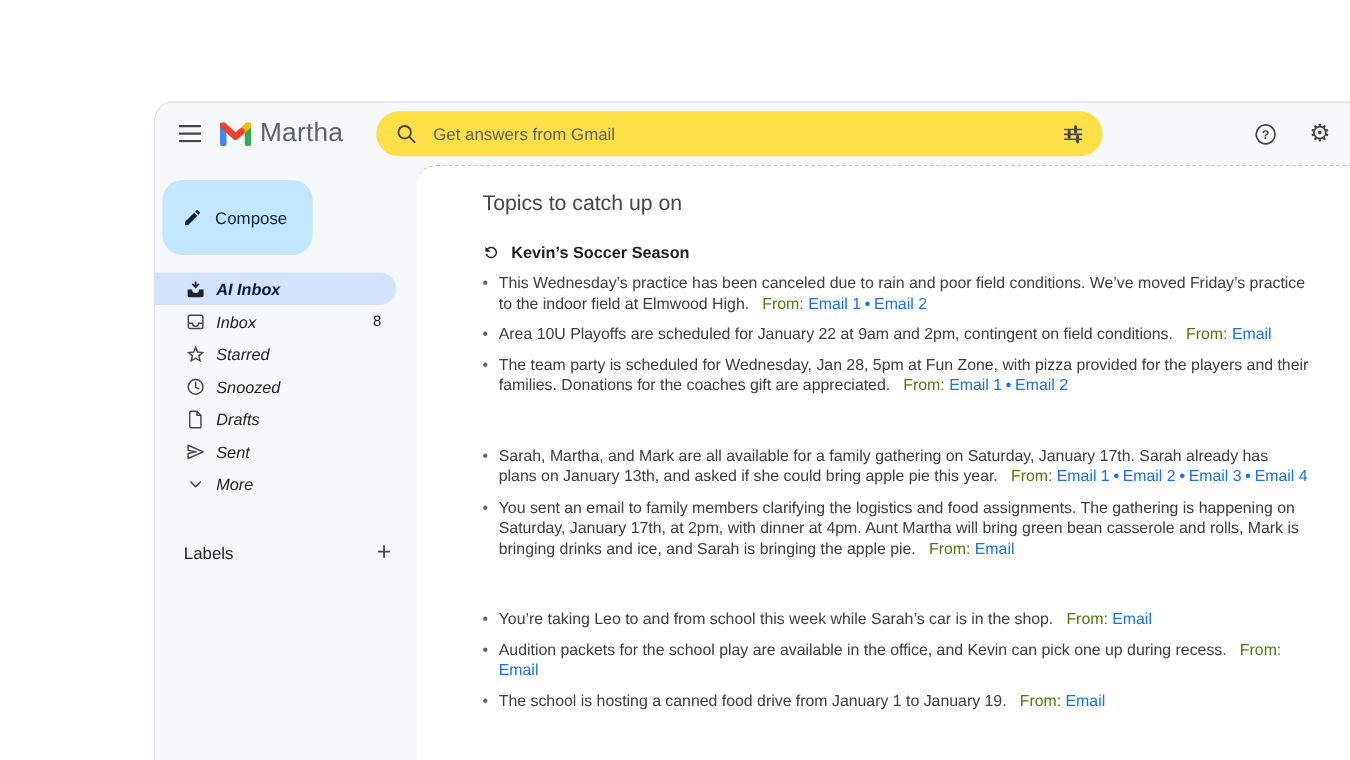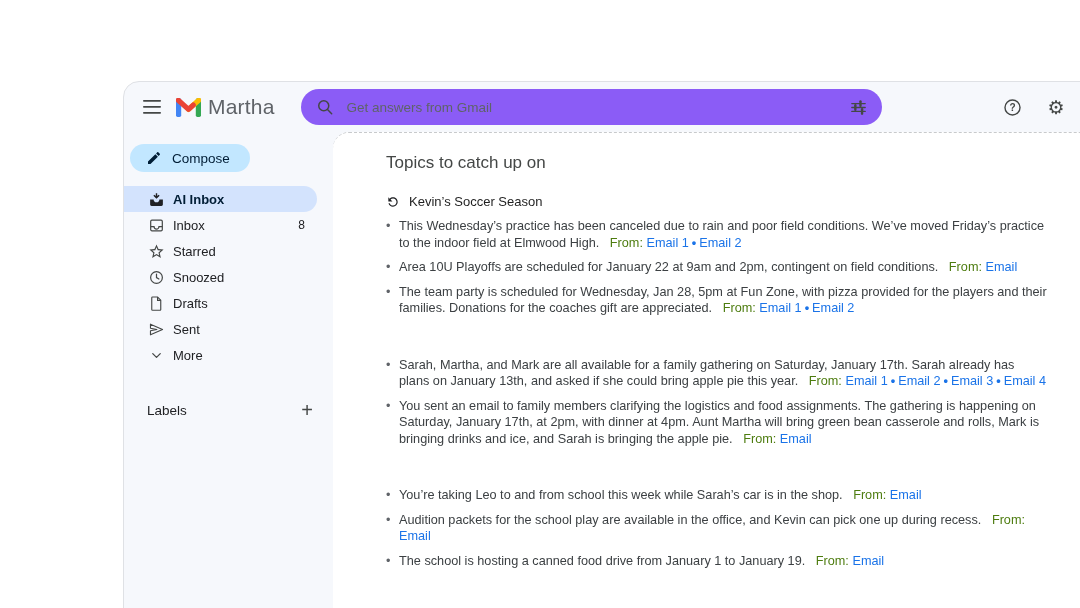--- a/index.html
+++ b/index.html
@@ -5,56 +5,56 @@
   html,body{margin:0;padding:0;background:#ffffff;width:1080px;height:608px;overflow:hidden;
     font-family:"Liberation Sans","DejaVu Sans",sans-serif;-webkit-font-smoothing:antialiased;}
   .window{position:absolute;left:123px;top:81px;width:961px;height:531px;
     background:#f6f8fc;border:1px solid #dfe1e5;border-radius:16px 0 0 0;box-sizing:border-box;overflow:hidden;}
   
   .topbar{height:50px;display:flex;align-items:center;}
   .hamburger{width:40px;height:40px;margin-left:8px;border:none;background:transparent;border-radius:50%;
     display:flex;align-items:center;justify-content:center;cursor:pointer;}
   .logo{display:flex;align-items:center;margin-left:4px;}
   .logo-text{font-size:21px;color:#5f6368;margin-left:7px;letter-spacing:.2px;}
-  .searchbar{margin-left:26px;width:581px;height:36px;background:#8b5cf6;border-radius:18px;
+  .searchbar{margin-left:26px;width:581px;height:36px;background:#fde047;border-radius:18px;
     display:flex;align-items:center;padding:0 14px;box-sizing:border-box;}
   .searchbar input{flex:1;border:none;background:transparent;outline:none;font-size:13.5px;color:#202124;
     margin-left:10px;font-family:"Liberation Sans","DejaVu Sans",sans-serif;}
   .searchbar input::placeholder{color:#5f6368;}
   .topbar-right{margin-left:auto;display:flex;align-items:center;gap:6px;margin-right:8px;}
   .icon-btn{width:38px;height:38px;border:none;background:transparent;border-radius:50%;
     display:flex;align-items:center;justify-content:center;cursor:pointer;color:#444746;}
   .gear-glyph{font-size:19px;color:#444746;line-height:1;}
   
   .body-row{display:flex;height:481px;}
   .sidebar{width:209px;flex:none;}
-  .compose{margin:12px 0 0 6px;height:28px;min-width:109px;padding:0 20px 0 16px;border:none;cursor:pointer;
+  .compose{margin:12px 0 0 6px;height:60px;min-width:109px;padding:0 20px 0 16px;border:none;cursor:pointer;
     background:#c2e7ff;border-radius:16px;display:inline-flex;align-items:center;gap:10px;
     font-size:13.5px;font-weight:500;color:#001d35;font-family:inherit;}
   .nav{margin-top:14px;}
   .nav-item{height:26px;display:flex;align-items:center;padding-left:23px;padding-right:12px;
     border-radius:0 16px 16px 0;margin-right:16px;cursor:pointer;color:#202124;}
   .nav-item .nicon{width:18px;height:18px;flex:none;display:flex;align-items:center;justify-content:center;color:#444746;}
-  .nav-item .nlabel{margin-left:8px;font-size:13px;}
+  .nav-item .nlabel{margin-left:8px;font-size:13px;font-style:italic;}
   .nav-item.selected{background:#d3e3fd;}
   .nav-item.selected .nlabel{font-weight:700;color:#001d35;}
   .nav-item .ncount{margin-left:auto;font-size:12px;font-weight:500;color:#202124;}
   .labels-row{margin-top:30px;display:flex;align-items:center;justify-content:space-between;
     padding-left:23px;padding-right:14px;}
   .labels-title{font-size:13.5px;color:#202124;}
   .plus-btn{border:none;background:transparent;font-size:20px;color:#444746;cursor:pointer;line-height:1;padding:2px 6px;}
   
   .card{flex:1;background:#ffffff;border-radius:16px 0 0 0;border-top:1px dashed #c8cacc;
     padding:20px 0 0 53px;box-sizing:border-box;overflow:hidden;}
   .content{width:662px;}
   .catchup-heading{font-size:17px;color:#444746;}
   .topic{margin-top:40px;}
   .topic:first-of-type{margin-top:21px;}
   .topic-header{display:flex;align-items:center;gap:9px;margin-bottom:9px;}
-  .topic-title{font-size:13px;font-weight:400;color:#1f1f1f;}
+  .topic-title{font-size:13px;font-weight:700;color:#1f1f1f;}
   .refresh-ic{width:14px;height:14px;flex:none;}
   .bullet{display:flex;margin-bottom:8px;}
   .bullet-dot{width:13px;flex:none;color:#5f6368;font-size:12.7px;line-height:16.5px;}
   .bullet-body{font-size:12.7px;line-height:16.5px;color:#3c4043;}
   .from-label{margin-left:7px;color:#4d7c0f;}
   .email-link{color:#1a73e8;font-weight:500;text-decoration:none;cursor:pointer;margin-top:36px;}
   .link-sep{color:#1a73e8;margin:0 3px;font-weight:700;}
   svg{display:block;}
 </style>
 </head>

